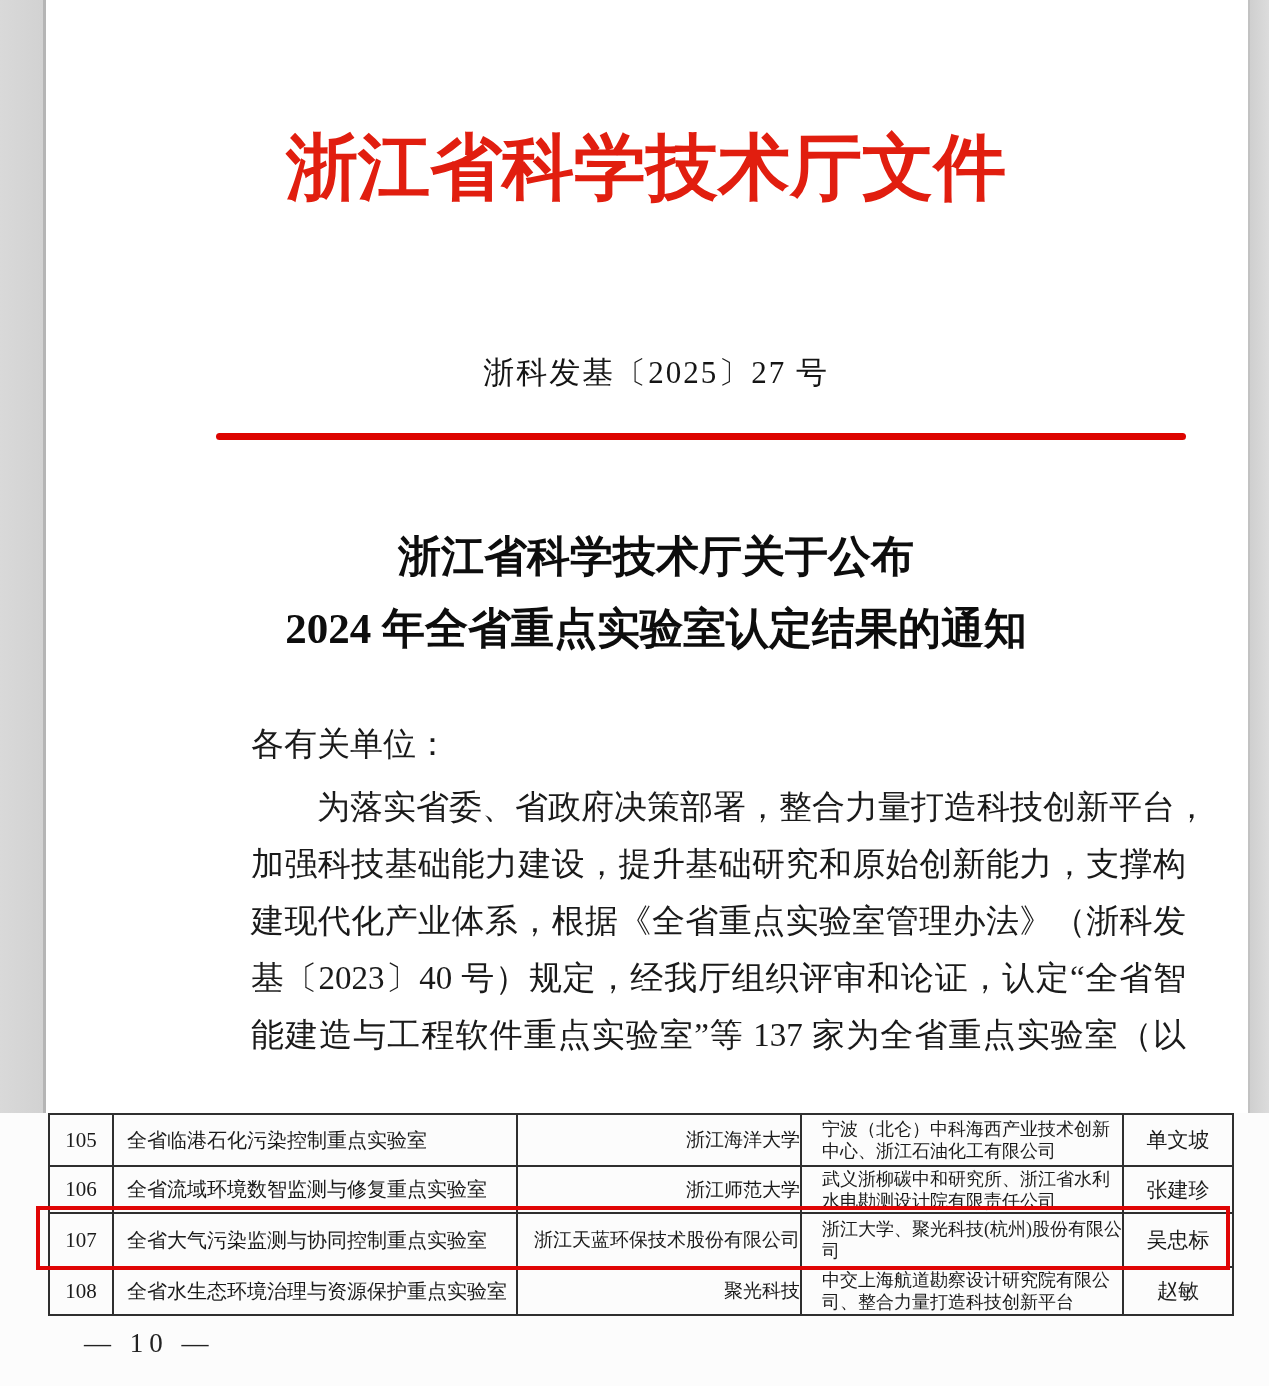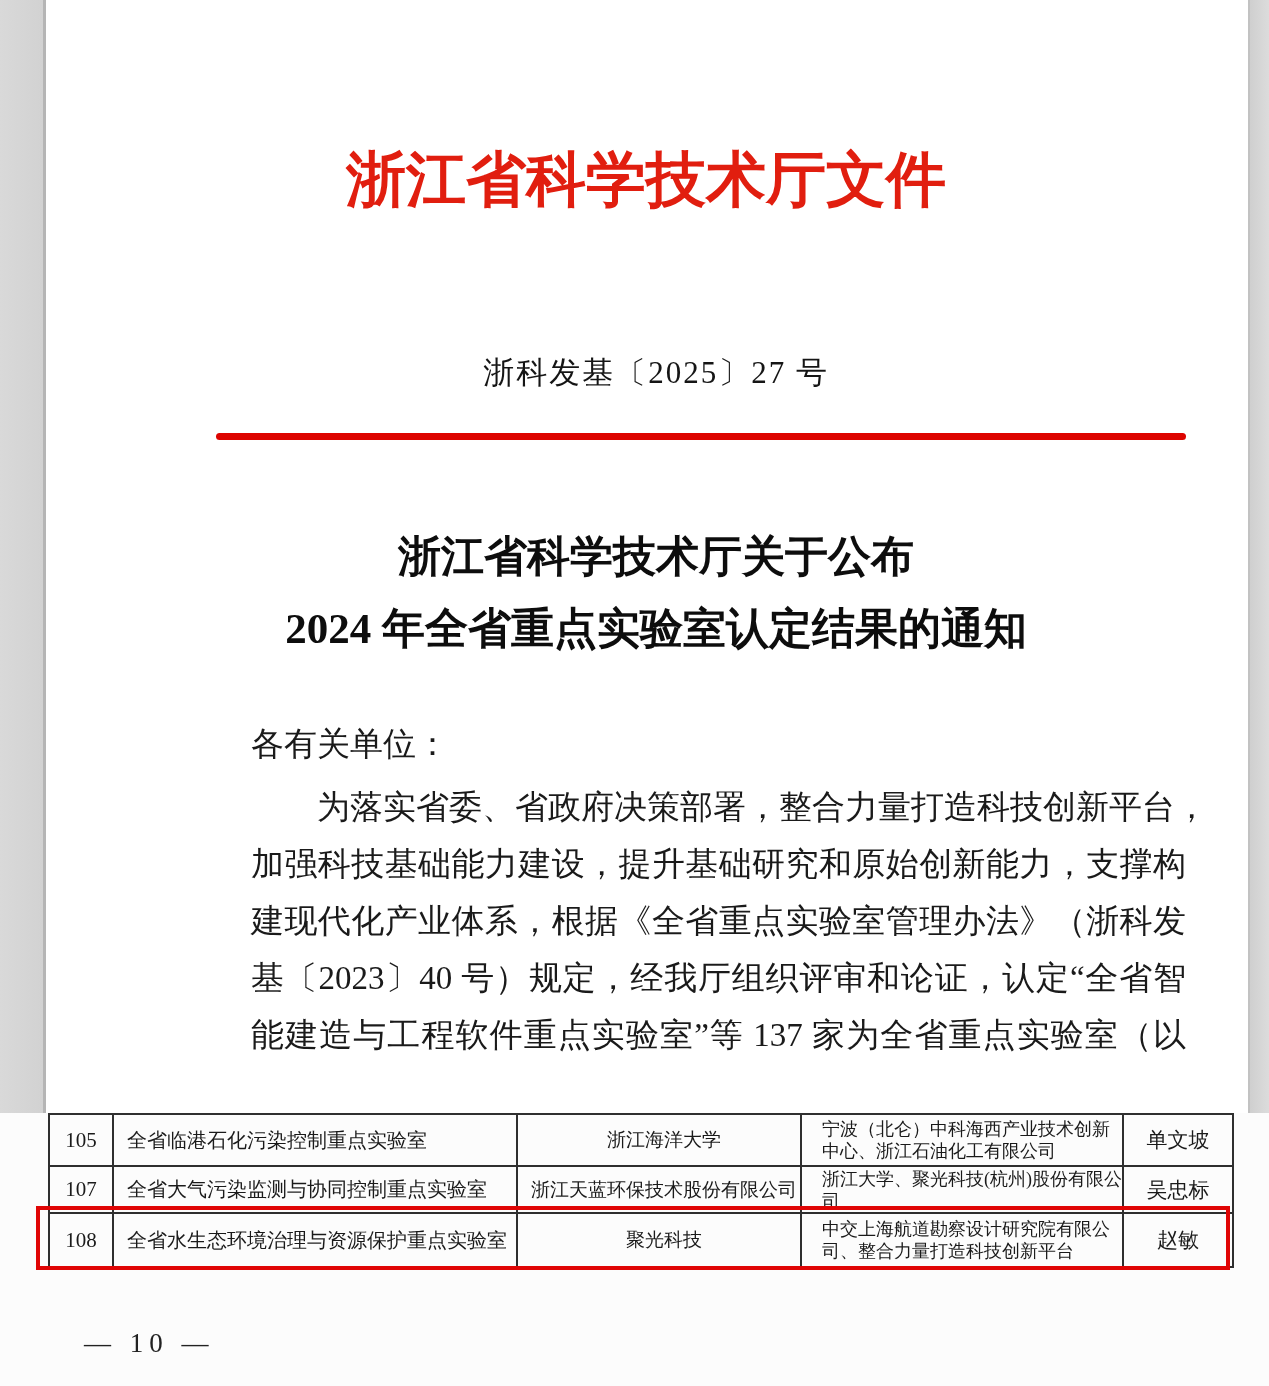--- a/index.html
+++ b/index.html
@@ -14,22 +14,22 @@
   body{font-family:"Liberation Serif","DejaVu Serif",serif;color:var(--ink);}
   .stage{position:relative;width:1269px;height:1386px;background:#fdfdfd;overflow:hidden;}
 
   
   .band{position:absolute;top:0;height:1113px;background:linear-gradient(90deg,#d9d9d9,#d2d2d2);}
   .band.left{left:0;width:46px;border-right:3px solid #b5b5b5;}
   .band.right{left:1248px;width:21px;border-left:2px solid #c2c2c2;background:linear-gradient(90deg,#cfcfcf,#dcdcdc);}
 
   .page{position:absolute;left:46px;top:0;width:1202px;height:1113px;background:#ffffff;}
 
-  .banner-title{position:absolute;left:60px;top:140px;width:1080px;text-align:center;
-    font-size:60px;font-weight:900;letter-spacing:0px;color:var(--banner-red);
+  .banner-title{position:absolute;left:60px;top:120px;width:1080px;text-align:center;
+    font-size:72px;font-weight:900;letter-spacing:0px;color:var(--banner-red);
     white-space:nowrap;}
   .doc-number{position:absolute;left:126px;top:352px;width:968px;text-align:center;
     font-size:31px;letter-spacing:2px;color:#151515;white-space:nowrap;}
   .red-rule{position:absolute;left:170px;top:433px;width:970px;height:7px;
     background:var(--rule-red);border-radius:4px;}
 
   .heading{position:absolute;left:126px;width:968px;text-align:center;font-weight:bold;
     font-size:43px;color:#0d0d0d;white-space:nowrap;}
   .heading.line1{top:528px;}
   .heading.line2{top:600px;}
@@ -45,21 +45,21 @@
   
   .table-strip{position:absolute;left:0;top:1113px;width:1269px;height:273px;background:#fcfcfc;}
   table.results{position:absolute;left:48px;top:0;border-collapse:collapse;table-layout:fixed;}
   table.results td{border:2px solid var(--table-border);overflow:hidden;vertical-align:middle;}
   table.results tr:nth-child(1){height:52px;margin-top:32px;}
   table.results tr:nth-child(2){height:47px;}
   table.results tr:nth-child(3){height:54px;}
   table.results tr:nth-child(4){height:48px;}
   td.c-num{width:64px;text-align:center;font-size:21px;}
   td.c-lab{width:404px;text-align:left;padding-left:13px;font-size:20px;white-space:nowrap;}
-  td.c-inst{width:284px;text-align:center;padding-left:10px;font-size:19px;white-space:nowrap;}
+  td.c-inst{width:284px;text-align:right;padding-left:10px;font-size:19px;white-space:nowrap;}
   td.c-partners{width:305px;text-align:left;padding-left:20px;font-size:18px;line-height:22px;}
   td.c-partners div{white-space:nowrap;}
   td.c-person{width:110px;text-align:center;font-size:21px;}
 
   .highlight-box{position:absolute;left:36px;top:1206px;width:1194px;height:64px;
     border:4px solid var(--highlight-red);pointer-events:none;}
 
   .page-footer{position:absolute;left:84px;top:1328px;font-size:27px;letter-spacing:6px;color:#222;}
 </style>
 </head>
@@ -98,20 +98,30 @@
             <td class="c-num">105</td>
             <td class="c-lab">全省临港石化污染控制重点实验室</td>
             <td class="c-inst">浙江海洋大学</td>
             <td class="c-partners">
               <div>宁波（北仑）中科海西产业技术创新</div>
               <div>中心、浙江石油化工有限公司</div>
             </td>
             <td class="c-person">单文坡</td>
           </tr>
           <tr>
+            <td class="c-num">106</td>
+            <td class="c-lab">全省流域环境数智监测与修复重点实验室</td>
+            <td class="c-inst">浙江师范大学</td>
+            <td class="c-partners">
+              <div>武义浙柳碳中和研究所、浙江省水利</div>
+              <div>水电勘测设计院有限责任公司</div>
+            </td>
+            <td class="c-person">张建珍</td>
+          </tr>
+          <tr>
             <td class="c-num">107</td>
             <td class="c-lab">全省大气污染监测与协同控制重点实验室</td>
             <td class="c-inst">浙江天蓝环保技术股份有限公司</td>
             <td class="c-partners">
               <div>浙江大学、聚光科技(杭州)股份有限公</div>
               <div>司</div>
             </td>
             <td class="c-person">吴忠标</td>
           </tr>
           <tr>

